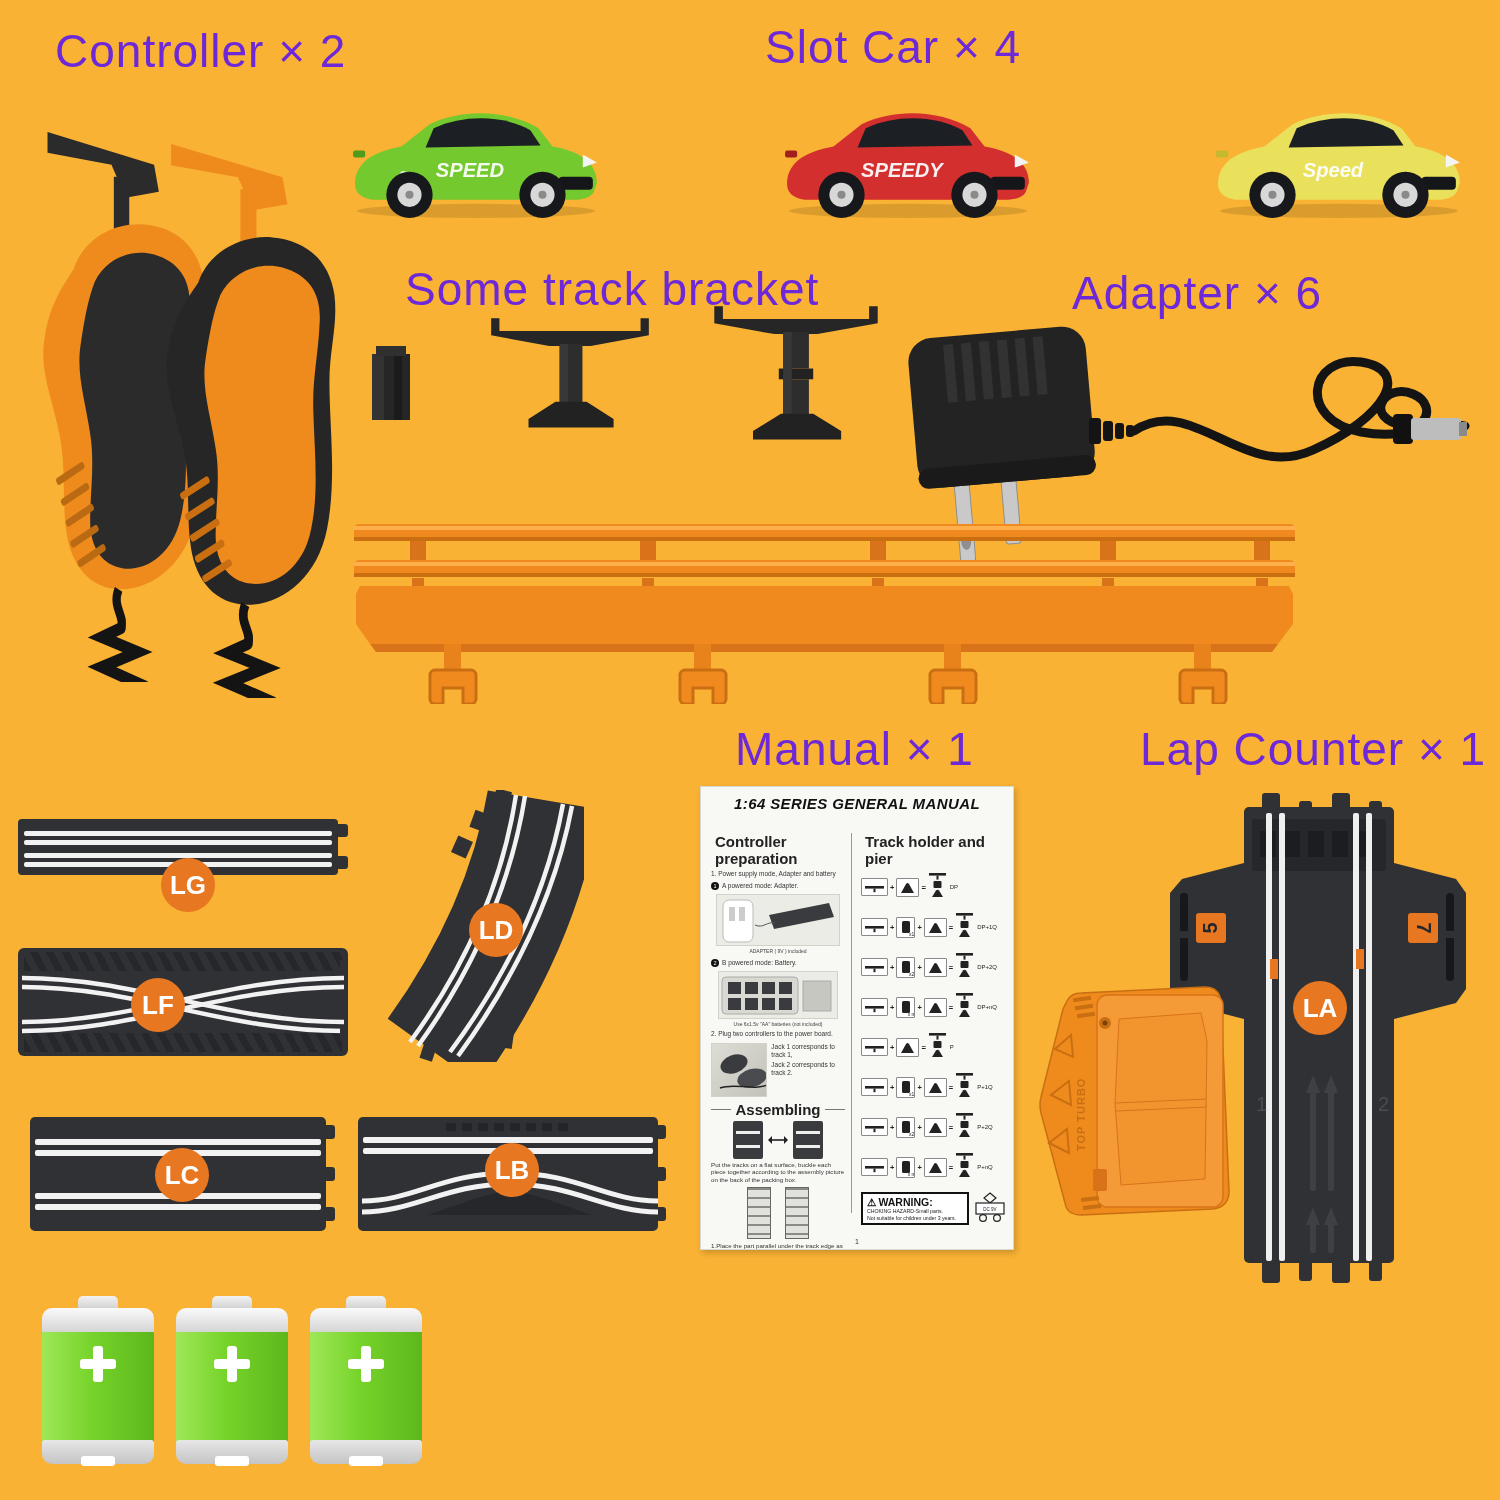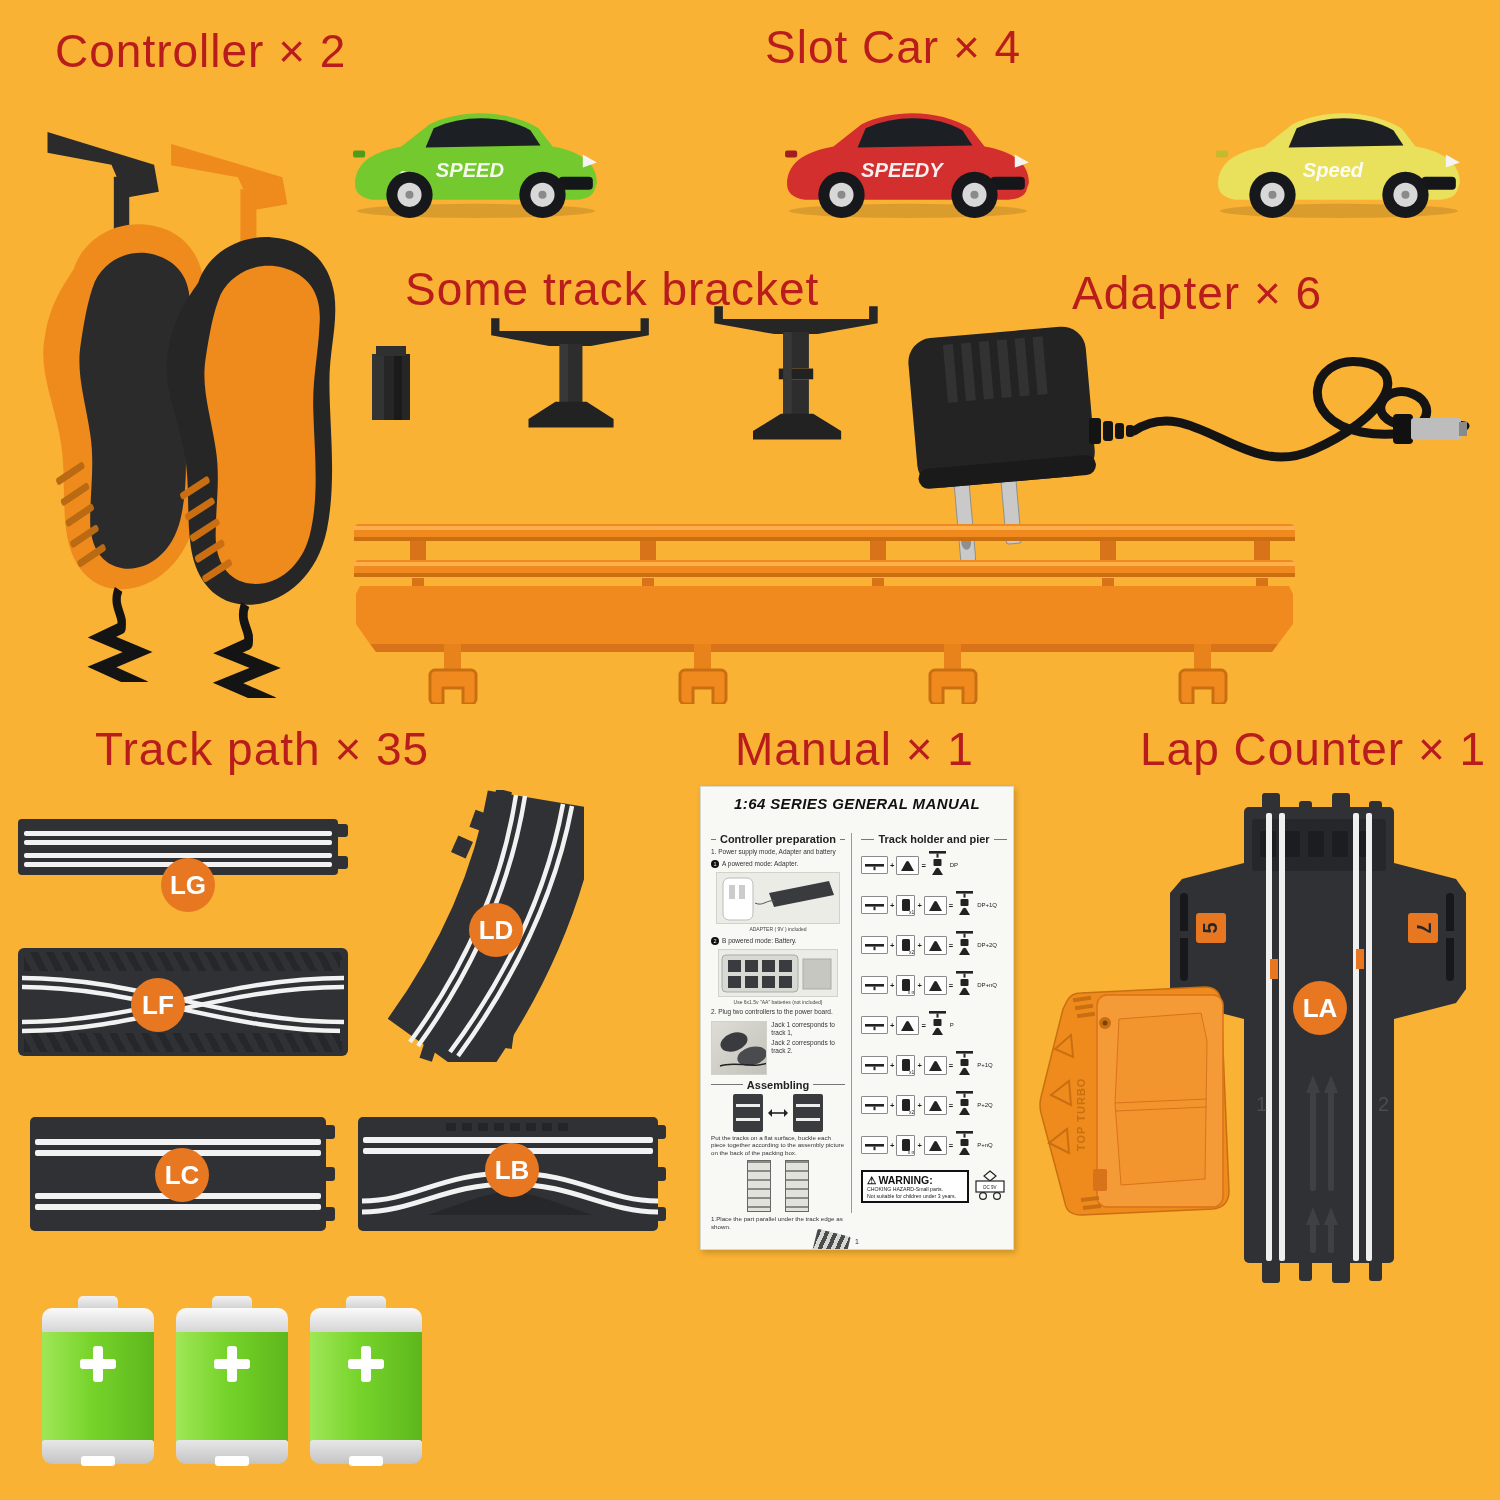--- a/index.html
+++ b/index.html
@@ -1,19 +1,19 @@
 <!DOCTYPE html>
 <html><head>
 <meta charset="utf-8">
 <style>
   html,body{margin:0;padding:0;background:#888;}
   .canvas{position:relative;width:1500px;height:1500px;background:#F9B233;overflow:hidden;
           font-family:"Liberation Sans",sans-serif;color:#1D1D1D;}
   .abs{position:absolute;}
-  .sec-label{position:absolute;font-size:46px;letter-spacing:1px;color:#b91c1c;white-space:nowrap;}
+  .sec-label{position:absolute;font-size:46px;letter-spacing:1px;color:#6d28d9;white-space:nowrap;}
   .footer-label{position:absolute;font-size:47px;color:#1D1D1D;white-space:nowrap;}
 
   
   .badge{position:absolute;width:54px;height:54px;border-radius:50%;background:#E87722;
          color:#fff;font-weight:bold;font-size:26px;line-height:54px;text-align:center;z-index:5;}
 
   
   .cars-row{position:absolute;left:345px;top:88px;width:1125px;height:145px;display:flex;justify-content:space-between;}
   .car{width:262px;height:132px;}
 
@@ -36,21 +36,21 @@
   .bat-plus::after{content:"";position:absolute;left:13px;top:0;width:10px;height:36px;background:#fff;border-radius:3px;}
   .bat-minus{position:absolute;left:50%;bottom:8px;width:34px;height:10px;transform:translateX(-50%);background:#fff;border-radius:3px;}
 
   
   .manual{position:absolute;left:700px;top:786px;width:312px;height:462px;background:#F8F8F5;
           border:1px solid #D8D8D0;box-shadow:2px 3px 6px rgba(0,0,0,.18);overflow:hidden;}
   .m-title{margin-top:8px;text-align:center;font-size:15px;font-weight:bold;font-style:italic;letter-spacing:.4px;color:#111;}
   .m-div{position:absolute;left:150px;top:46px;bottom:36px;width:1px;background:#9a9a94;}
   .m-col-l{position:absolute;left:10px;top:44px;width:134px;}
   .m-col-r{position:absolute;left:160px;top:44px;width:146px;}
-  .mh{display:flex;align-items:center;gap:4px;font-size:11px;font-weight:bold;color:#222;margin:2px 0 3px 0;}
+  .mh{display:flex;align-items:center;gap:4px;font-size:15px;font-weight:bold;color:#222;margin:2px 0 3px 0;}
   .mh::before,.mh::after{content:"";flex:1;height:1px;background:#777;}
   .mt{font-size:6.5px;color:#333;line-height:1.25;margin:2px 0;}
   .mrowline{display:flex;align-items:center;gap:3px;margin:1px 0;}
   .bullet{display:inline-flex;width:8px;height:8px;border-radius:50%;background:#111;color:#fff;
           font-size:5.5px;align-items:center;justify-content:center;flex:0 0 auto;}
   .ph{background:#ECECE6;border:1px solid #D2D2CA;margin:2px auto;position:relative;overflow:hidden;}
   .cap{font-size:5px;text-align:center;color:#444;margin:1px 0 3px 0;}
   .thumb{width:30px;height:38px;background:#3A3B3F;border-radius:2px;position:relative;}
   .thumb::before,.thumb::after{content:"";position:absolute;left:3px;right:3px;height:3px;background:#eee;}
   .thumb::before{top:10px;} .thumb::after{top:24px;}
@@ -77,21 +77,20 @@
 </style>
 </head>
 <body>
 
 <div class="canvas">
 
   <div class="sec-label" style="left:55px;top:24px;">Controller × 2</div>
   <div class="sec-label" style="left:765px;top:20px;">Slot Car × 4</div>
   <div class="sec-label" style="left:405px;top:262px;">Some track bracket</div>
   <div class="sec-label" style="left:1072px;top:266px;">Adapter × 6</div>
-  <div class="sec-label" style="left:95px;top:722px;">Track path × 35</div>
   <div class="sec-label" style="left:735px;top:722px;">Manual × 1</div>
   <div class="sec-label" style="left:1140px;top:722px;">Lap Counter × 1</div>
 
   <div class="controllers">
     <div class="controller" style="--body: #EF8B1D; --pad: #2B2B2B; --trig: #2B2B2B; --vent: #B96A12;">
         <svg viewBox="0 0 190 380" preserveAspectRatio="none">
           <rect x="86" y="42" width="13" height="70" fill="var(--trig)"></rect>
           <path d="M30,12 L120,34 L124,52 L96,56 L84,34 L30,26 Z" fill="var(--trig)"></path>
           <path d="M52,104 C60,84 86,72 112,74 C140,76 158,90 162,112 C165,132 158,148 158,170
                    C158,200 164,235 156,268 C148,300 120,318 92,318 C66,318 50,302 46,280

